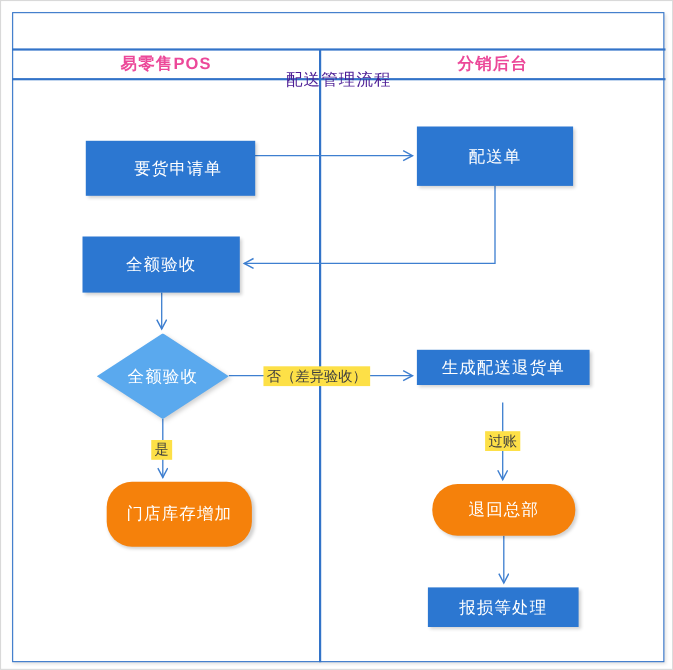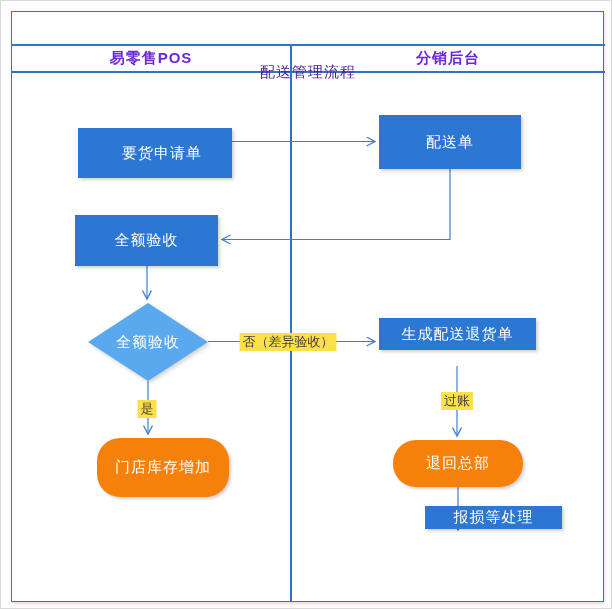--- a/index.html
+++ b/index.html
@@ -29,21 +29,21 @@
     position: absolute;
     left: 10px; top: 10px; width: 594px; height: 51px;
     display: flex; align-items: center; justify-content: center;
     color: #4c1d95; font-size: 15px; font-weight: 500;
     letter-spacing: 1px;
     margin-top: 36px;
   }
   .lane-header {
     position: absolute; top: 44px; height: 27px;
     display: flex; align-items: center; justify-content: center;
-    color: #6d28d9; font-size: 15px; font-weight: bold;
+    color: #ec4899; font-size: 15px; font-weight: bold;
     letter-spacing: 1px;
   }
   .node {
     position: absolute;
     display: flex; align-items: center; justify-content: center;
     color: #ffffff; font-size: 15px; letter-spacing: 1px;
     white-space: nowrap;
   }
   .node.rect {
     background: #2c77d1;
@@ -119,19 +119,19 @@
   <div class="diamond-wrap" style="left:87px; top:302px; width:120px; height:78px;">
     <div class="diamond">全额验收</div>
   </div>
 
   <div class="node rect" style="left:378px; top:317px; width:157px; height:32px;">生成配送退货单</div>
 
   <div class="node rounded" style="left:96px; top:437px; width:132px; height:59px;">门店库存增加</div>
 
   <div class="node rounded" style="left:392px; top:439px; width:130px; height:47px;">退回总部</div>
 
-  <div class="node rect" style="left:388px; top:505px; width:137px; height:23px;margin-left:36px;">报损等处理</div>
+  <div class="node rect" style="left:388px; top:533px; width:137px; height:36px;">报损等处理</div>
 
   <div class="edge-label" style="left:287px; top:341px;">否（差异验收）</div>
   <div class="edge-label" style="left:146px; top:408px;">是</div>
   <div class="edge-label" style="left:456px; top:400px;">过账</div>
 
 </div>
 
 </body></html>

